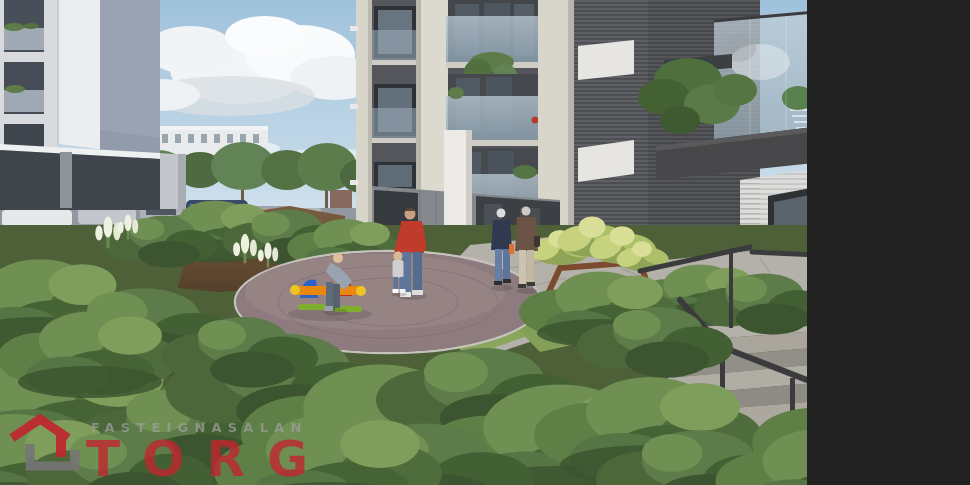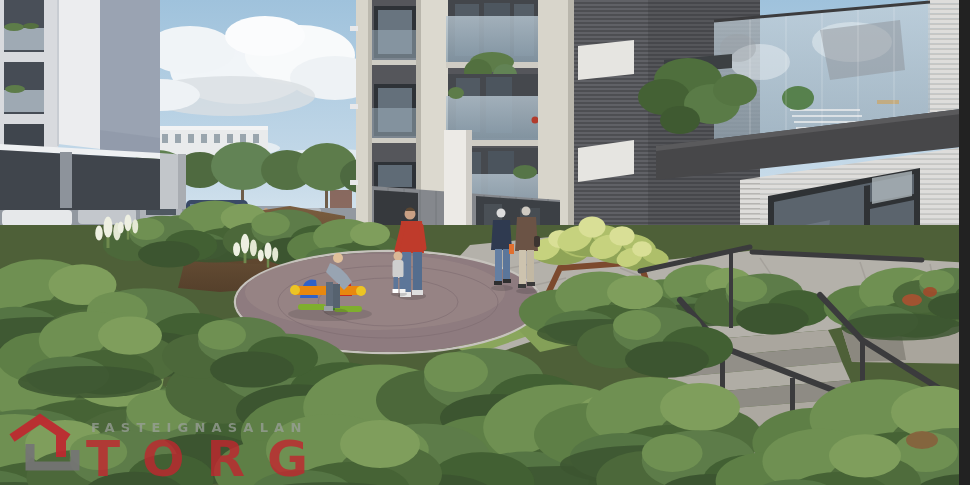--- a/index.html
+++ b/index.html
@@ -1,16 +1,16 @@
 <!DOCTYPE html>
 <html><head>
 <meta charset="utf-8">
 <style>
   html,body{margin:0;padding:0;background:#222;}
-  .stage{position:relative;width:959px;height:485px;overflow:hidden;background:#bef264;
+  .stage{position:relative;width:807px;height:485px;overflow:hidden;background:#bef264;
          font-family:"DejaVu Sans","Liberation Sans",sans-serif;}
   svg{display:block}
   text{font-family:"DejaVu Sans","Liberation Sans",sans-serif;}
   .wm-small{font-size:13px;font-weight:bold;letter-spacing:6.2px;opacity:.8;}
   .wm-big{font-size:50px;font-weight:bold;letter-spacing:22px;opacity:.88;}
 </style>
 </head>
 <body>
 
 <div class="stage">

